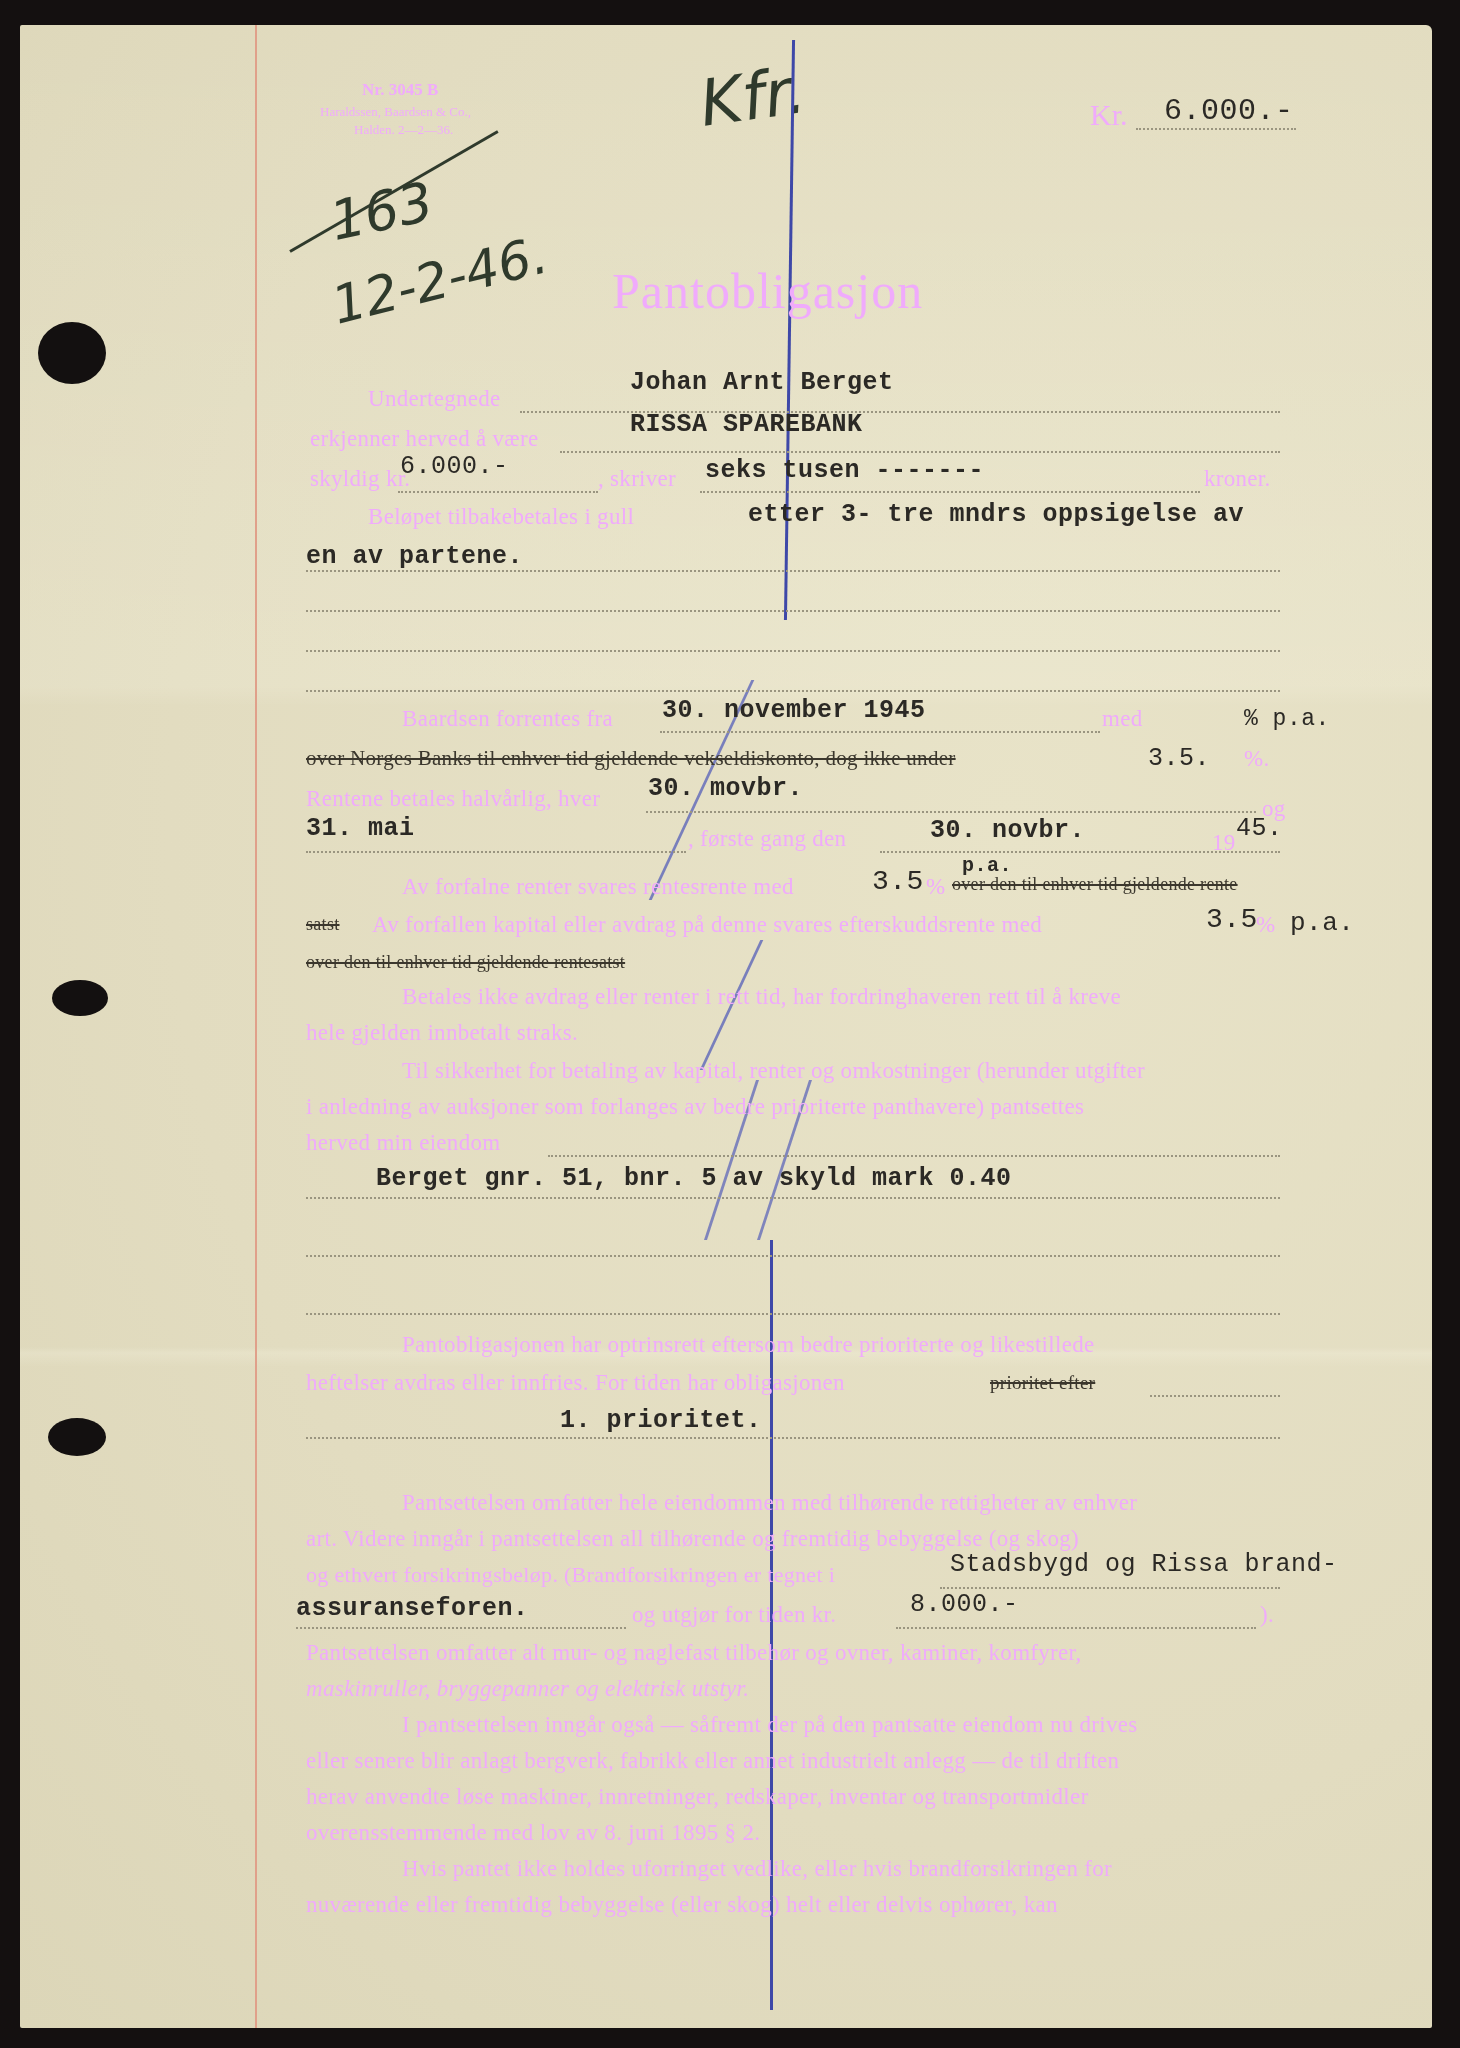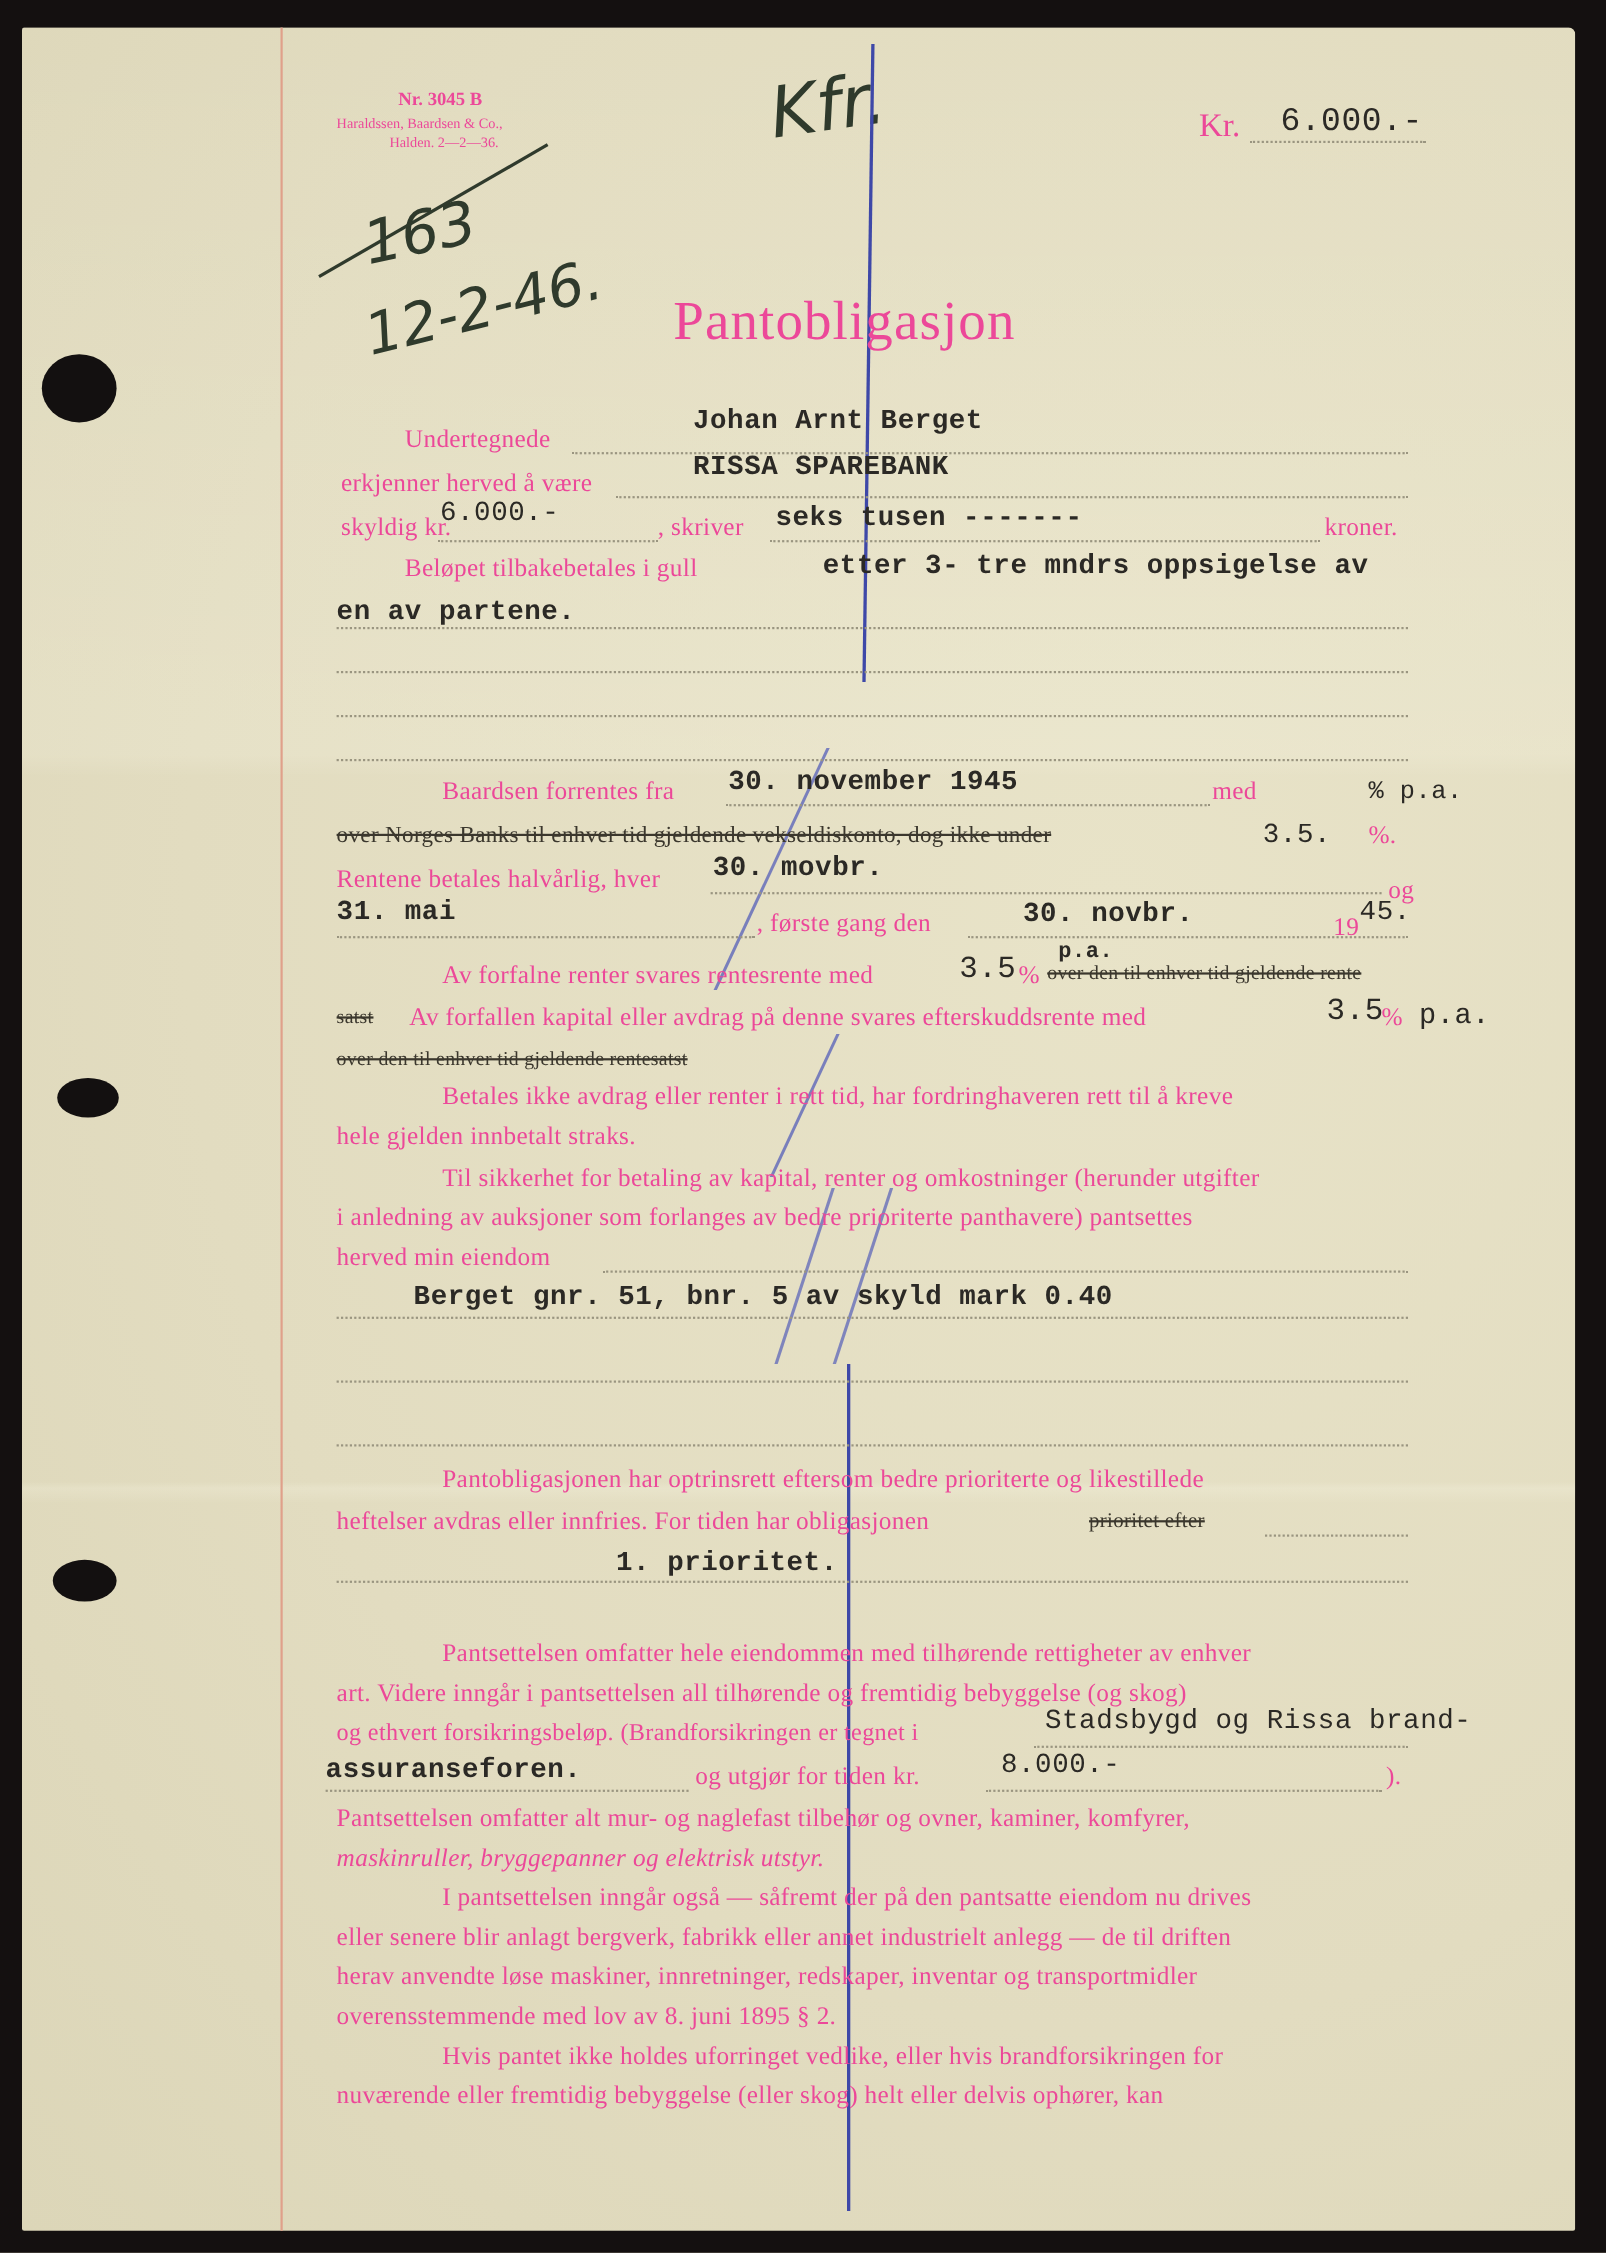--- a/index.html
+++ b/index.html
@@ -8,41 +8,41 @@
     position:absolute; left:20px; top:25px; width:1412px; height:2003px;
     background:#e4dfc4;
     background-image:
       linear-gradient(180deg, rgba(255,255,255,0) 0%, rgba(255,255,240,0.15) 33%, rgba(255,255,255,0) 34%, rgba(0,0,0,0) 66%, rgba(255,255,240,0.18) 66.3%, rgba(0,0,0,0) 67%),
       radial-gradient(ellipse at 70% 40%, #e8e3c8 0%, #e2dcc0 60%, #dcd6b8 100%);
     border-radius:2px 6px 2px 2px;
   }
   .margin-line { position:absolute; left:255px; top:25px; width:2px; height:2003px; background:#e0a08a; }
   .punch { position:absolute; background:#131010; border-radius:50%; }
   .abs { position:absolute; white-space:nowrap; }
-  .serif { font-family:"Liberation Serif","DejaVu Serif",serif; color:#ec4899; }
+  .serif { font-family:"Liberation Serif","DejaVu Serif",serif; color:#f0abfc; }
   .mono { font-family:"Liberation Mono","DejaVu Sans Mono",monospace; color:#2b2925; font-weight:bold; letter-spacing:0.5px; }
   .hand { font-family:"DejaVu Sans",sans-serif; color:#2f3a2c; font-style:italic; }
   .body-text { font-size:23px; letter-spacing:0.3px; }
   .typed { font-size:25px; }
   .dots { position:absolute; border-bottom:2px dotted #9a9580; height:0; }
   .strike { text-decoration:line-through; text-decoration-thickness:2px; color:#3b372d; }
   .blue-line { position:absolute; width:3px; background:#3e48a8; }
 </style>
 </head>
 <body>
 
 <div class="paper"></div>
 <div class="margin-line"></div>
 
 <div class="punch" style="left:38px; top:322px; width:68px; height:62px;"></div>
 <div class="punch" style="left:52px; top:980px; width:56px; height:36px;"></div>
 <div class="punch" style="left:48px; top:1418px; width:58px; height:38px;"></div>
 
 <div class="abs serif" style="left:362px; top:80px; font-size:17px; font-weight:bold;">Nr. 3045 B</div>
-<div class="abs serif" style="left:306px; top:104px; font-size:13px;text-align:right;">Haraldssen, Baardsen &amp; Co.,</div>
+<div class="abs serif" style="left:320px; top:104px; font-size:13px;text-align:right;">Haraldssen, Baardsen &amp; Co.,</div>
 <div class="abs serif" style="left:354px; top:122px; font-size:13px;">Halden.  2—2—36.</div>
 
 <div class="abs serif" style="left:1090px; top:98px; font-size:30px;">Kr.</div>
 <div class="abs mono" style="left:1164px; top:94px; font-size:30px; font-weight:normal;">6.000.-</div>
 <div class="dots" style="left:1136px; top:128px; width:160px;"></div>
 
 <div class="abs hand" style="left:330px; top:180px; font-size:54px; transform:rotate(-12deg);">163</div>
 <div class="abs" style="left:290px; top:250px; width:240px; height:3px; background:#2f3a2c; transform:rotate(-30deg); transform-origin:left;"></div>
 <div class="abs hand" style="left:330px; top:250px; font-size:52px; transform:rotate(-14deg);">12-2-46.</div>
 <div class="abs hand" style="left:700px; top:60px; font-size:64px; transform:rotate(-8deg);">Kfr.</div>

